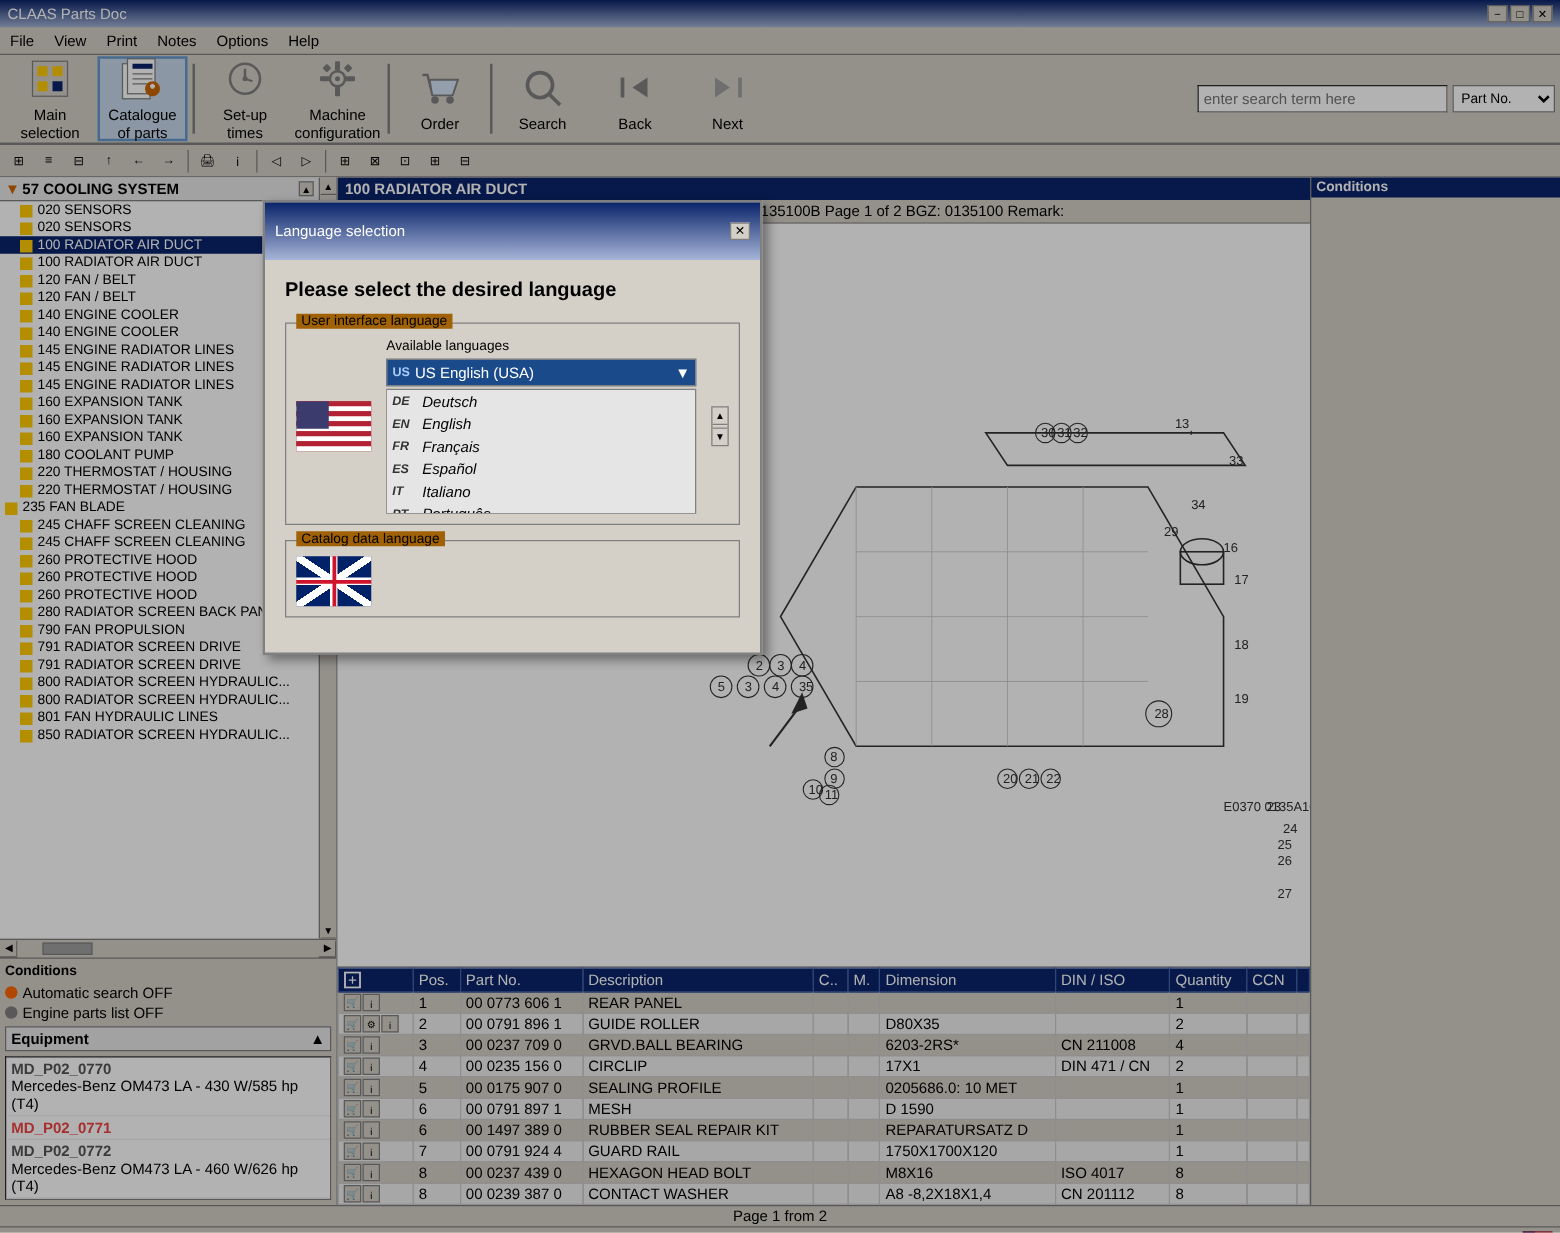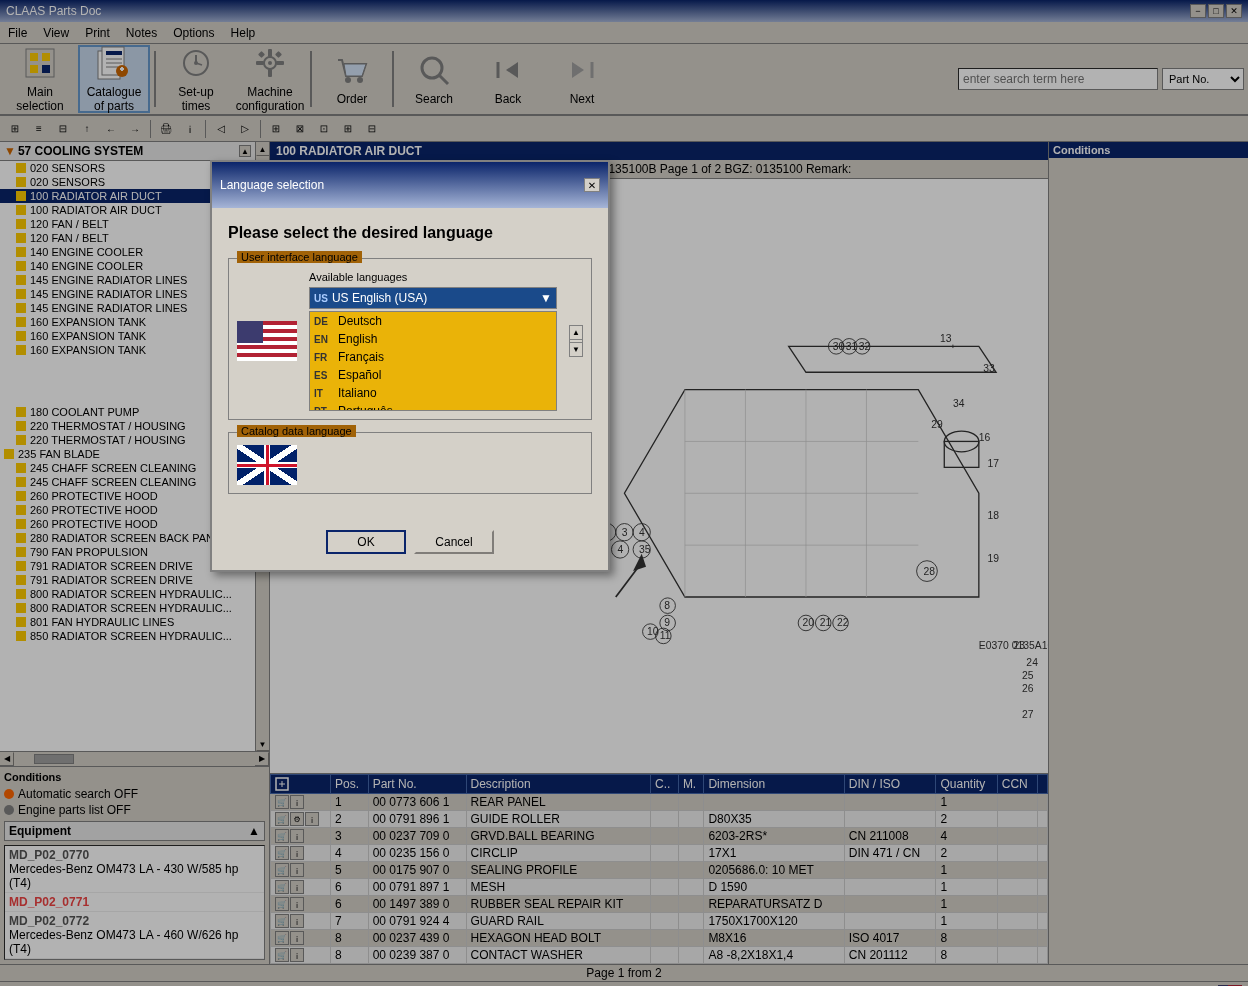--- a/index.html
+++ b/index.html
@@ -30,21 +30,21 @@
     .sec-toolbar { background: #d4d0c8; height: 26px; display: flex; align-items: center; padding: 0 4px; border-bottom: 1px solid #808080; gap: 2px; }
     .sec-btn { width: 22px; height: 22px; border: 1px solid transparent; background: transparent; cursor: pointer; display: flex; align-items: center; justify-content: center; font-size: 10px; }
     .sec-sep { width: 1px; height: 18px; background: #808080; margin: 0 2px; }
     
     
     .main-content { display: flex; height: calc(986px - 22px - 22px - 72px - 26px - 22px); }
     
     
     .left-panel { width: 270px; background: white; border-right: 1px solid #808080; display: flex; flex-direction: column; }
     .tree-area { flex: 1; overflow-y: auto; background: white; }
-    .tree-item { display: flex; align-items: center; padding: 1px 4px; cursor: pointer; white-space: nowrap; }
+    .tree-item { display: flex; align-items: flex-end; padding: 1px 4px; cursor: pointer; white-space: nowrap; }
     .tree-item.selected { background: #0a246a; color: white; }
     .tree-dot { width: 10px; height: 10px; background: #cc6600; margin-right: 4px; flex-shrink: 0; }
     .tree-dot.yellow { background: #ffcc00; }
     .tree-label { font-size: 11px; }
     
     
     .conditions-panel { background: #d4d0c8; border-top: 2px solid #808080; padding: 4px; }
     .conditions-title { font-size: 11px; font-weight: bold; color: #000; margin-bottom: 4px; }
     .condition-item { display: flex; align-items: center; gap: 4px; font-size: 10px; margin-bottom: 2px; }
     .cond-dot { width: 10px; height: 10px; border-radius: 50%; background: #ff6600; flex-shrink: 0; }
@@ -86,21 +86,21 @@
     .modal { background: #d4d0c8; border: 2px solid #808080; width: 400px; box-shadow: 4px 4px 8px rgba(0,0,0,0.4); position: absolute; top: 160px; left: 210px; }
     .modal-header { background: linear-gradient(to bottom, #0a246a, #a6b5d7); color: white; padding: 16px 8px; display: flex; justify-content: space-between; align-items: center; font-size: 12px; }
     .modal-close { background: #d4d0c8; border: 1px solid #808080; width: 16px; height: 14px; cursor: pointer; display: flex; align-items: center; justify-content: center; font-size: 10px; color: #000; }
     .modal-body { padding: 16px; }
     .modal-title { font-size: 16px; font-weight: bold; margin-bottom: 16px; color: #000; }
     .modal-section { border: 1px solid #808080; padding: 8px; margin-bottom: 12px; position: relative; }
     .modal-section-label { position: absolute; top: -8px; left: 8px; background: #a16207; padding: 0 4px; font-size: 11px; color: #000; }
     .modal-section-content { display: flex; align-items: center; gap: 12px; margin-top: 4px; }
     .lang-select-area { flex: 1; }
     .lang-label { font-size: 11px; margin-bottom: 4px; }
-    .lang-list { width: 100%; background: #eab308; border: 1px solid #808080; }
+    .lang-list { width: 100%; background: #e5e5e5; border: 1px solid #808080; font-style: italic; }
     .lang-list-item { padding: 2px 4px; font-size: 11px; cursor: pointer; display: flex; align-items: center; gap: 4px; }
     .lang-code { font-weight: bold; font-size: 10px; width: 20px; color: #333; }
     .modal-footer { display: flex; justify-content: center; gap: 8px; padding: 8px 16px 16px; }
     .modal-btn { width: 80px; height: 24px; border: 2px outset #d4d0c8; background: #d4d0c8; cursor: pointer; font-size: 12px; }
     .modal-btn.default { border: 2px solid #0a246a; }
     
     
     ::-webkit-scrollbar { width: 14px; }
     ::-webkit-scrollbar-track { background: #d4d0c8; }
     ::-webkit-scrollbar-thumb { background: #a0a0a0; border: 1px solid #808080; }
@@ -344,21 +344,21 @@
             <span class="tree-label">160 EXPANSION TANK</span>
           </div>
         <div class="tree-item" style="padding-left:16px;">
             <div class="tree-dot yellow"></div>
             <span class="tree-label">160 EXPANSION TANK</span>
           </div>
         <div class="tree-item" style="padding-left:16px;">
             <div class="tree-dot yellow"></div>
             <span class="tree-label">160 EXPANSION TANK</span>
           </div>
-        <div class="tree-item" style="padding-left:16px;margin-top:48px;">
+        <div class="tree-item" style="padding-left:16px;">
             <div class="tree-dot yellow"></div>
             <span class="tree-label">180 COOLANT PUMP</span>
           </div>
         <div class="tree-item" style="padding-left:16px;">
             <div class="tree-dot yellow"></div>
             <span class="tree-label">220 THERMOSTAT / HOUSING</span>
           </div>
         <div class="tree-item" style="padding-left:16px;">
             <div class="tree-dot yellow"></div>
             <span class="tree-label">220 THERMOSTAT / HOUSING</span>
@@ -901,18 +901,14 @@
             <div class="uk-cross-h"></div>
             <div class="uk-cross-v"></div>
             <div class="uk-cross-h-red"></div>
             <div class="uk-cross-v-red"></div>
           </div>
           <div style="flex:1; font-size:11px; color:#888; padding:4px;"></div>
         </div>
       </div>
     </div>
 
-    <div class="modal-footer">
-      <button class="modal-btn default">OK</button>
-      <button class="modal-btn">Cancel</button>
-    </div>
   </div>
 </div>
 
 </body></html>

